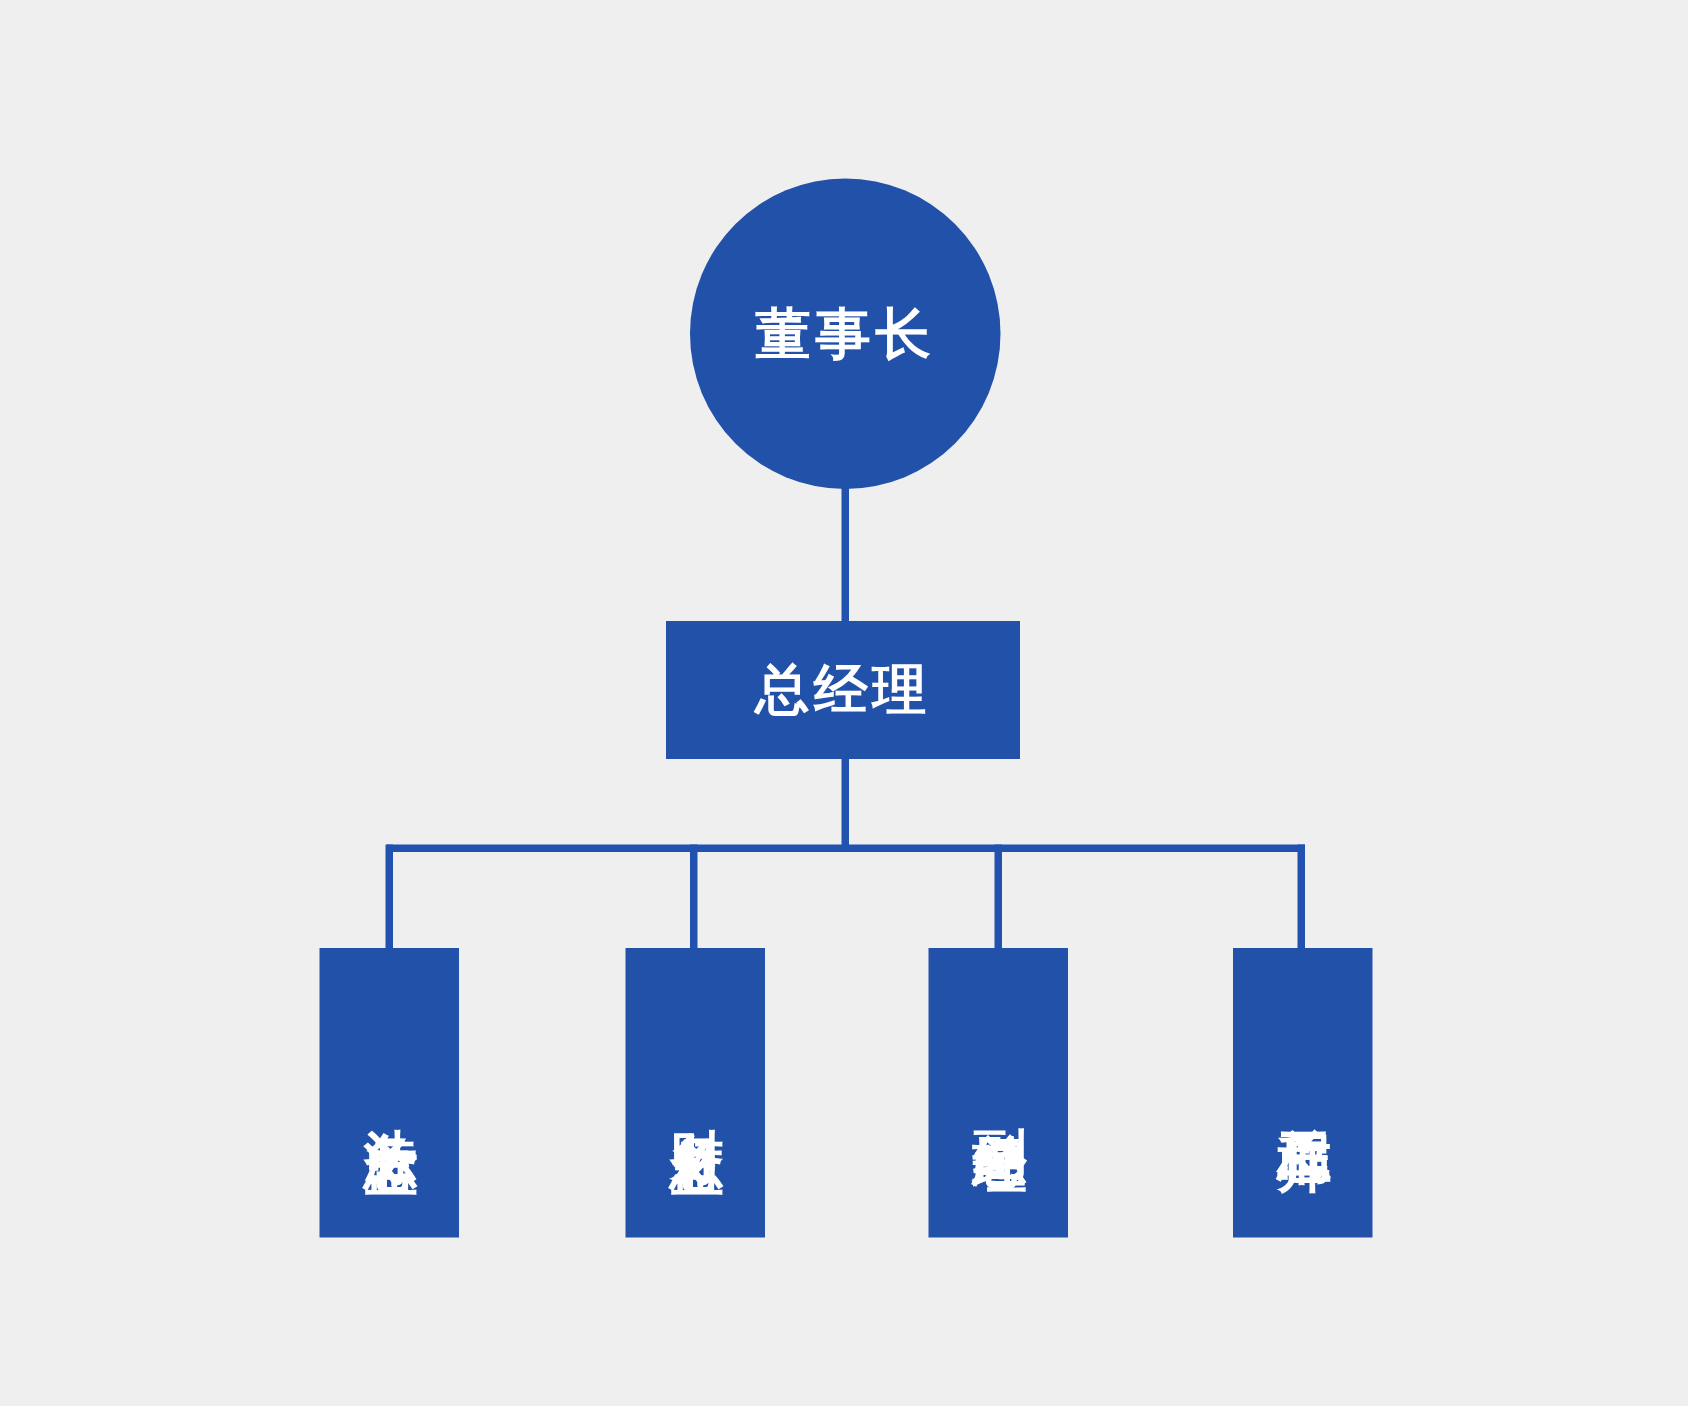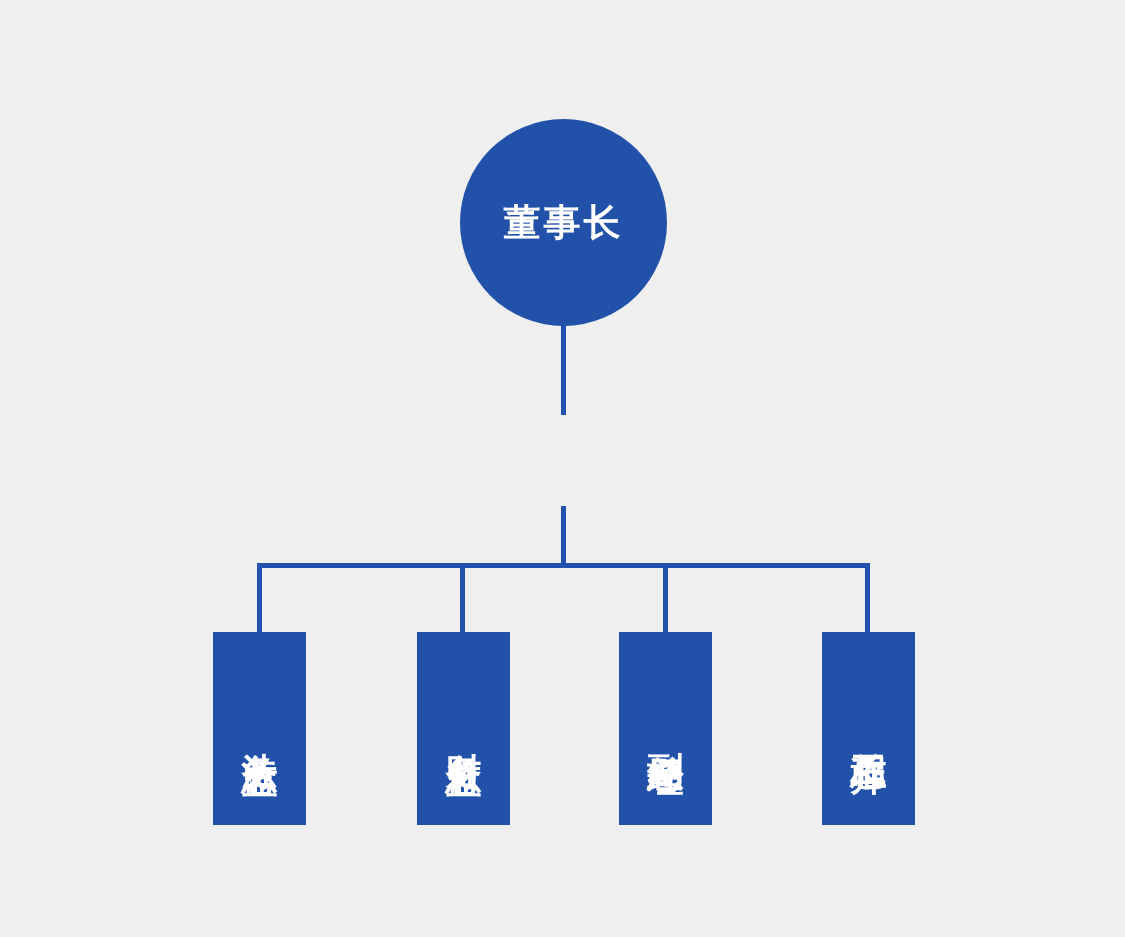--- a/index.html
+++ b/index.html
@@ -86,20 +86,23 @@
   <div class="connector rail"></div>
   <div class="connector drop drop-1"></div>
   <div class="connector drop drop-2"></div>
   <div class="connector drop drop-3"></div>
   <div class="connector drop drop-4"></div>
 
   <div class="node node-circle">
     <span>董事长</span>
   </div>
 
+  <div class="node node-rect">
+    <span>总经理</span>
+  </div>
 
   <div class="node node-vert pos-1">
     <span class="vlabel">法务总监</span>
   </div>
 
   <div class="node node-vert pos-2">
     <span class="vlabel">财务总监</span>
   </div>
 
   <div class="node node-vert pos-3">

